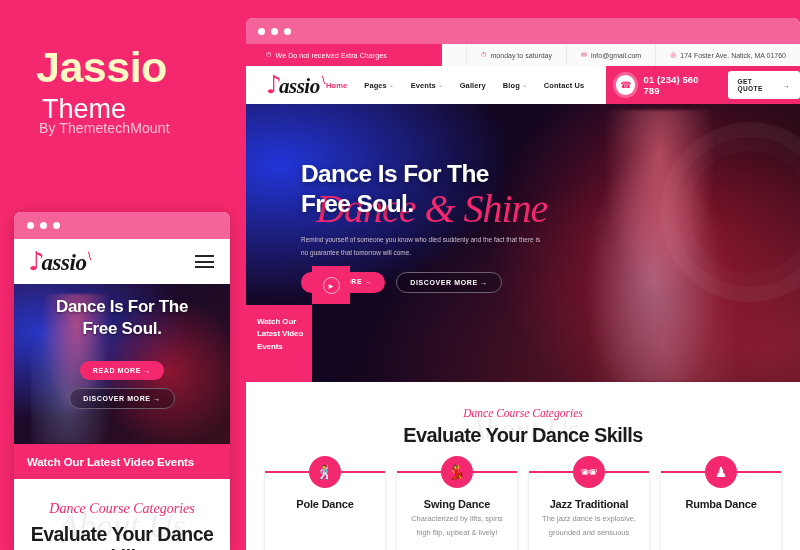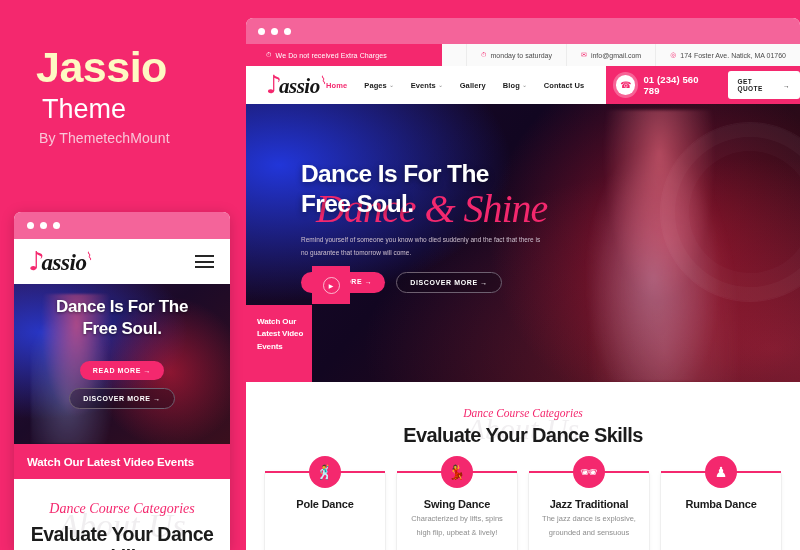--- a/index.html
+++ b/index.html
@@ -21,21 +21,21 @@
     position: absolute; left: 36px; top: 46px;
     font-size: 43px; font-weight: bold; color: #fef9c3;
     letter-spacing: -0.5px; line-height: 1;
   }
   .promo-sub {
     position: absolute; left: 42px; top: 96px;
     font-size: 27px; font-weight: 300; color: #ffffff;
     letter-spacing: 0px; line-height: 1;
   }
   .promo-by {
-    position: absolute; left: 39px; top: 130px;
+    position: absolute; left: 39px; top: 120px;
     font-size: 14px; font-weight: 400; color: #f9c5d7;
     letter-spacing: 0.1px;
     text-align: right;
   }
 
   
   .mobile {
     position: absolute; left: 14px; top: 212px;
     width: 216px; height: 338px;
     background: #fff;

